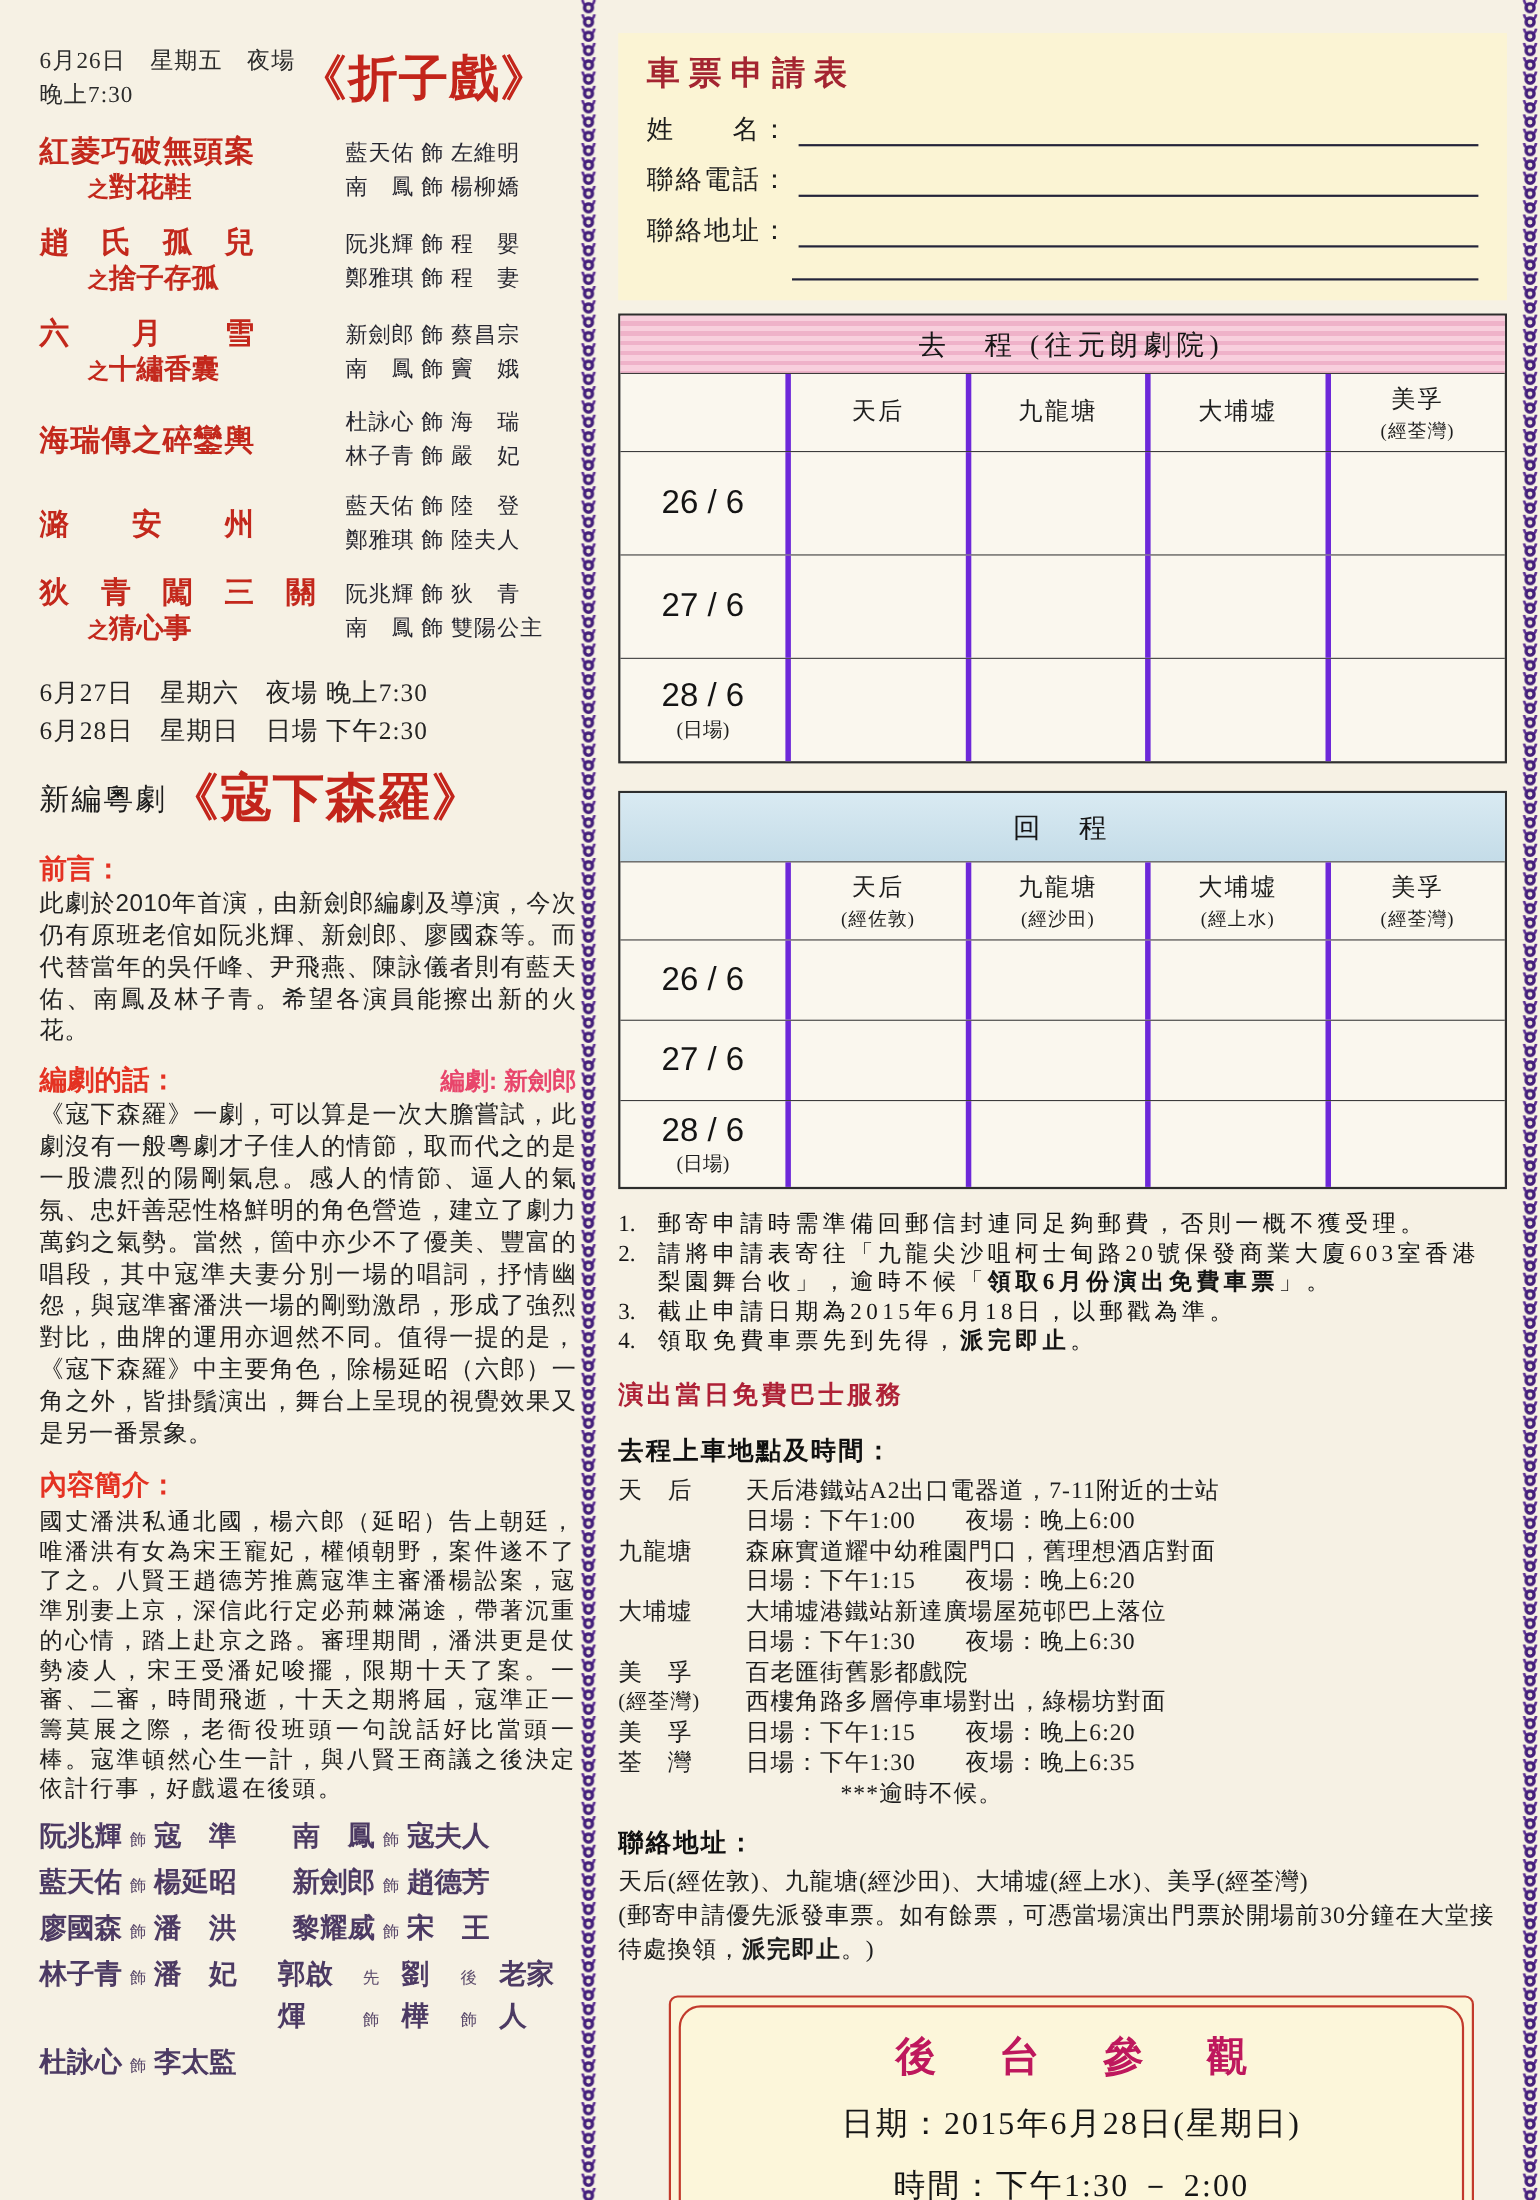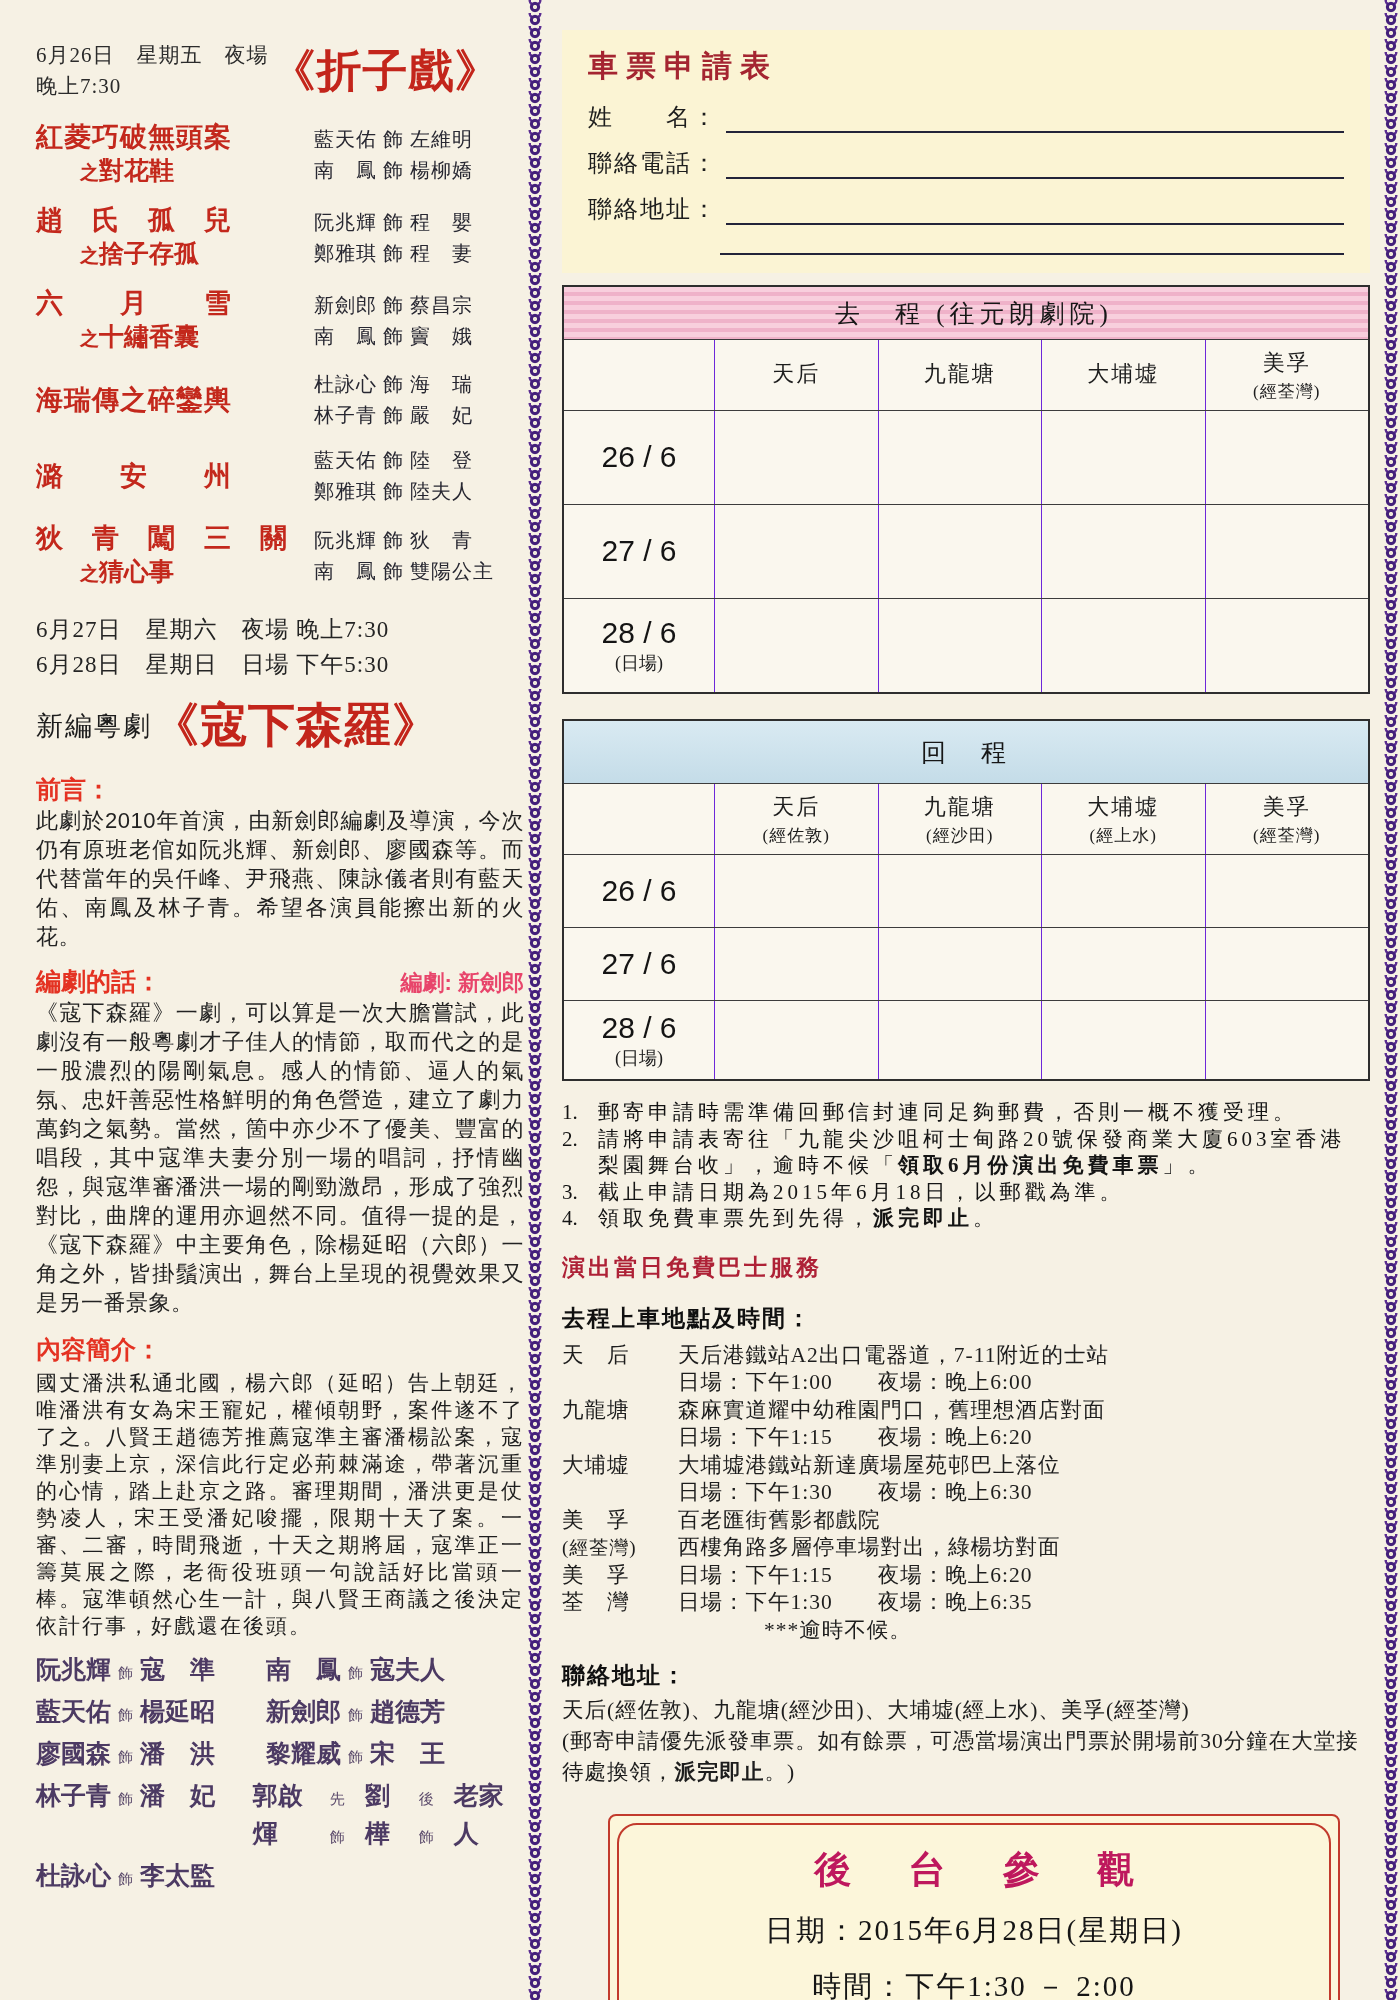--- a/index.html
+++ b/index.html
@@ -51,21 +51,21 @@
   .field-line{flex:1;border-bottom:2px solid #23233a;height:30px;margin-left:8px;}
   .extra-line{border-bottom:2px solid #23233a;height:28px;margin-left:132px;}
 
   .trip-table{border:2px solid #2e2e2e;background:#faf7ee;}
   .t-go{margin-top:12px;}
   .t-ret{margin-top:25px;}
   .strip{display:flex;align-items:center;justify-content:center;font-size:25px;letter-spacing:5px;color:#161616;}
   .strip-go{height:52px;background:repeating-linear-gradient(180deg,#f8cfdd 0 5px,#efb2c9 5px 9px);padding-left:16px;}
   .strip-ret{height:62px;background:linear-gradient(180deg,#d9eaf2,#c4dce8);}
   .trow{display:grid;grid-template-columns:150px 1fr 1fr 1fr 1fr;border-top:1px solid #3c3c3c;}
-  .tcell{border-left:1px solid #6d28d9;display:flex;flex-direction:column;
+  .tcell{border-left:5px solid #6d28d9;display:flex;flex-direction:column;
          align-items:center;justify-content:center;}
   .tcell:first-child{border-left:none;}
   .h70 .tcell{height:70px;}
   .h93 .tcell{height:93px;}
   .h72 .tcell{height:72px;}
   .h78 .tcell{height:78px;}
   .cm{font-size:22px;letter-spacing:2px;}
   .cs{font-size:17px;letter-spacing:1px;margin-top:2px;}
   .rm{font-family:"Liberation Sans","DejaVu Sans",sans-serif;font-size:30px;color:#141414;}
   .rs{font-size:18px;margin-top:1px;}
@@ -167,21 +167,21 @@
         </div>
         <div class="ex-cast">
           <div>阮兆輝 飾 狄　青</div>
           <div>南　鳳 飾 雙陽公主</div>
         </div>
       </div>
     </div>
 
     <div class="dates2">
       <div>6月27日　星期六　夜場 晚上7:30</div>
-      <div>6月28日　星期日　日場 下午5:30</div>
+      <div>6月28日　星期日　日場 下午2:30</div>
     </div>
 
     <div class="show2-row">
       <span class="show2-prefix">新編粵劇</span>
       <span class="show2-title">《寇下森羅》</span>
     </div>
 
     <div class="sec-label">前言：</div>
     <div class="par-sans">此劇於2010年首演，由新劍郎編劇及導演，今次仍有原班老倌如阮兆輝、新劍郎、廖國森等。而代替當年的吳仟峰、尹飛燕、陳詠儀者則有藍天佑、南鳳及林子青。希望各演員能擦出新的火花。</div>
 

